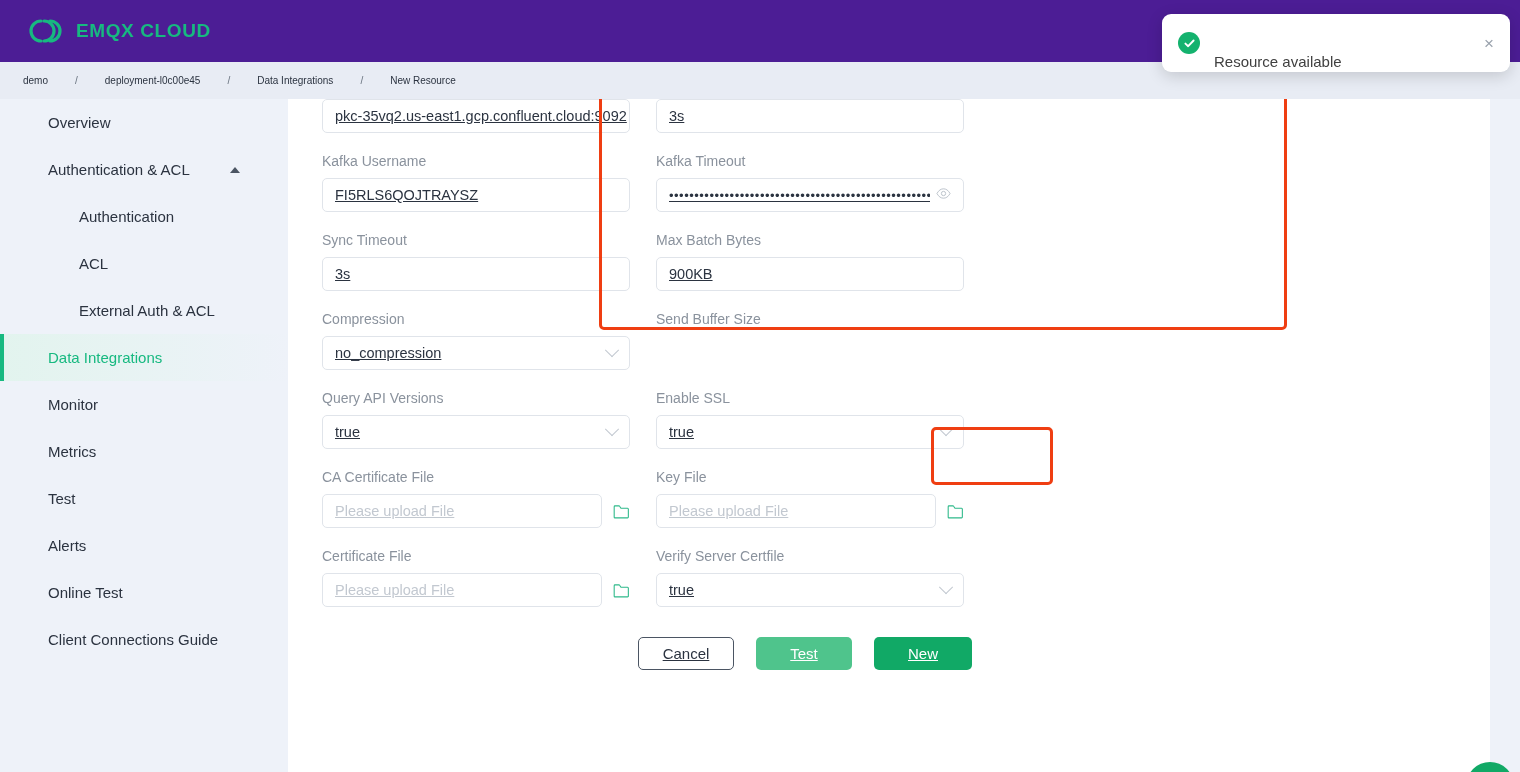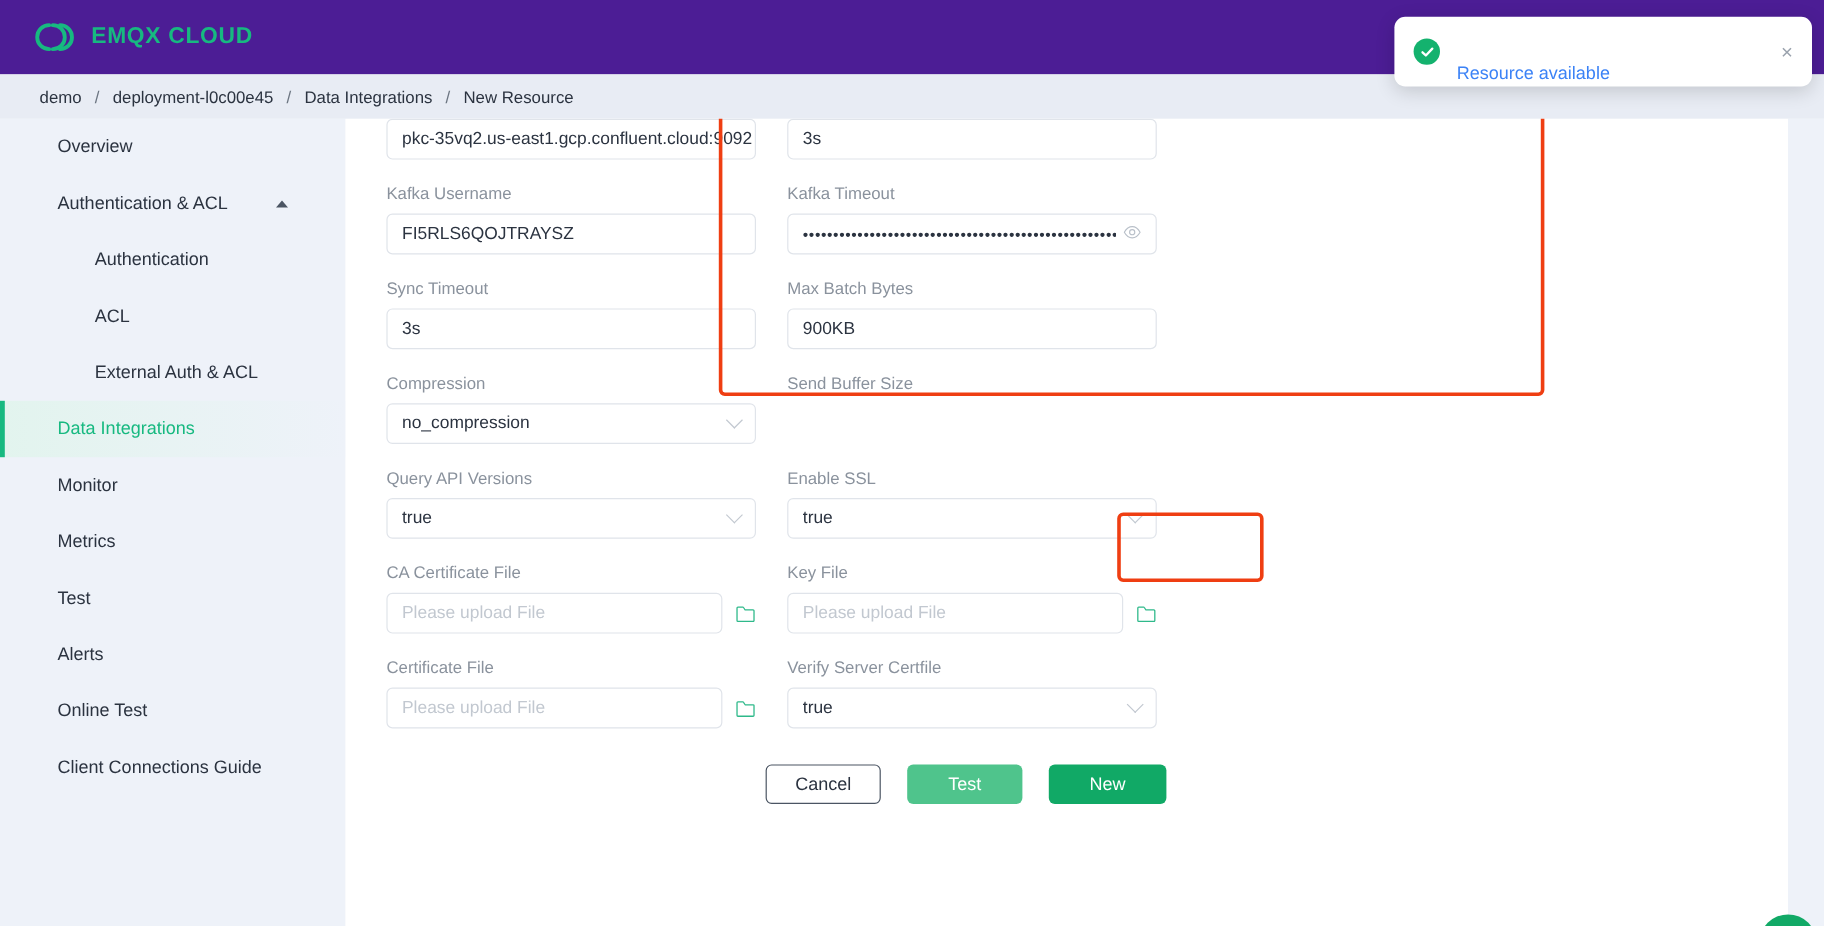--- a/index.html
+++ b/index.html
@@ -67,42 +67,42 @@
     width: 22px; height: 22px;
     border-radius: 50%;
     background: #14b26e;
     display: flex; align-items: center; justify-content: center;
     flex: 0 0 auto;
   }
   .toast-icon svg { display:block; }
   .toast-msg {
     margin-left: 14px;
     font-size: 15px;
-    color: #3b82f6;
+    color: #404040;
     margin-top: 36px;
   }
   .toast-close {
     margin-left: auto;
     color: #9aa2ad;
     font-size: 17px;
     cursor: pointer;
     line-height: 1;
   }
 
   
   .breadcrumb {
     position: absolute;
     top: 62px; left: 0;
     width: 1520px; height: 37px;
     background: #e8ecf4;
     display: flex; align-items: center;
-    padding-left: 33px;
-    font-size: 14px;
+    padding-left: 23px;
+    font-size: 10px;
     color: #2b3340;
-    gap: 0;
+    gap: 16px;
   }
   .crumb { white-space: nowrap; }
   .crumb.link { cursor: pointer; }
   .crumb-sep { margin: 0 11px; color: #6b7480; }
 
   
   .sidebar {
     position: absolute;
     top: 99px; left: 0;
     width: 288px; height: 673px;
@@ -175,20 +175,21 @@
     border: 1px solid #e0e4ea;
     border-radius: 5px;
     background: #fff;
     font-size: 14.5px;
     color: #2b3340;
     padding: 0 12px;
     display: flex; align-items: center;
     font-family: "Liberation Sans", sans-serif;
     overflow: hidden;
     white-space: nowrap;
+    text-decoration: underline;
   }
   .input.ph { color: #c2c8d0; }
   .input.select { justify-content: space-between; cursor: pointer; }
   .chev {
     width: 10px; height: 10px;
     border-right: 1.6px solid #c2c8d0;
     border-bottom: 1.6px solid #c2c8d0;
     transform: rotate(45deg) translate(-2px,-2px);
     flex: 0 0 auto;
   }
@@ -216,20 +217,21 @@
     margin-top: 30px;
     margin-left: 316px;
   }
   .btn {
     height: 33px;
     border-radius: 5px;
     font-size: 15px;
     display: flex; align-items: center; justify-content: center;
     cursor: pointer;
     font-family: "Liberation Sans", sans-serif;
+    text-decoration: underline;
   }
   .btn-cancel {
     width: 96px;
     background: #fff;
     border: 1px solid #4b5563;
     color: #2b3340;
   }
   .btn-test {
     width: 96px;
     background: #4fc48c;

